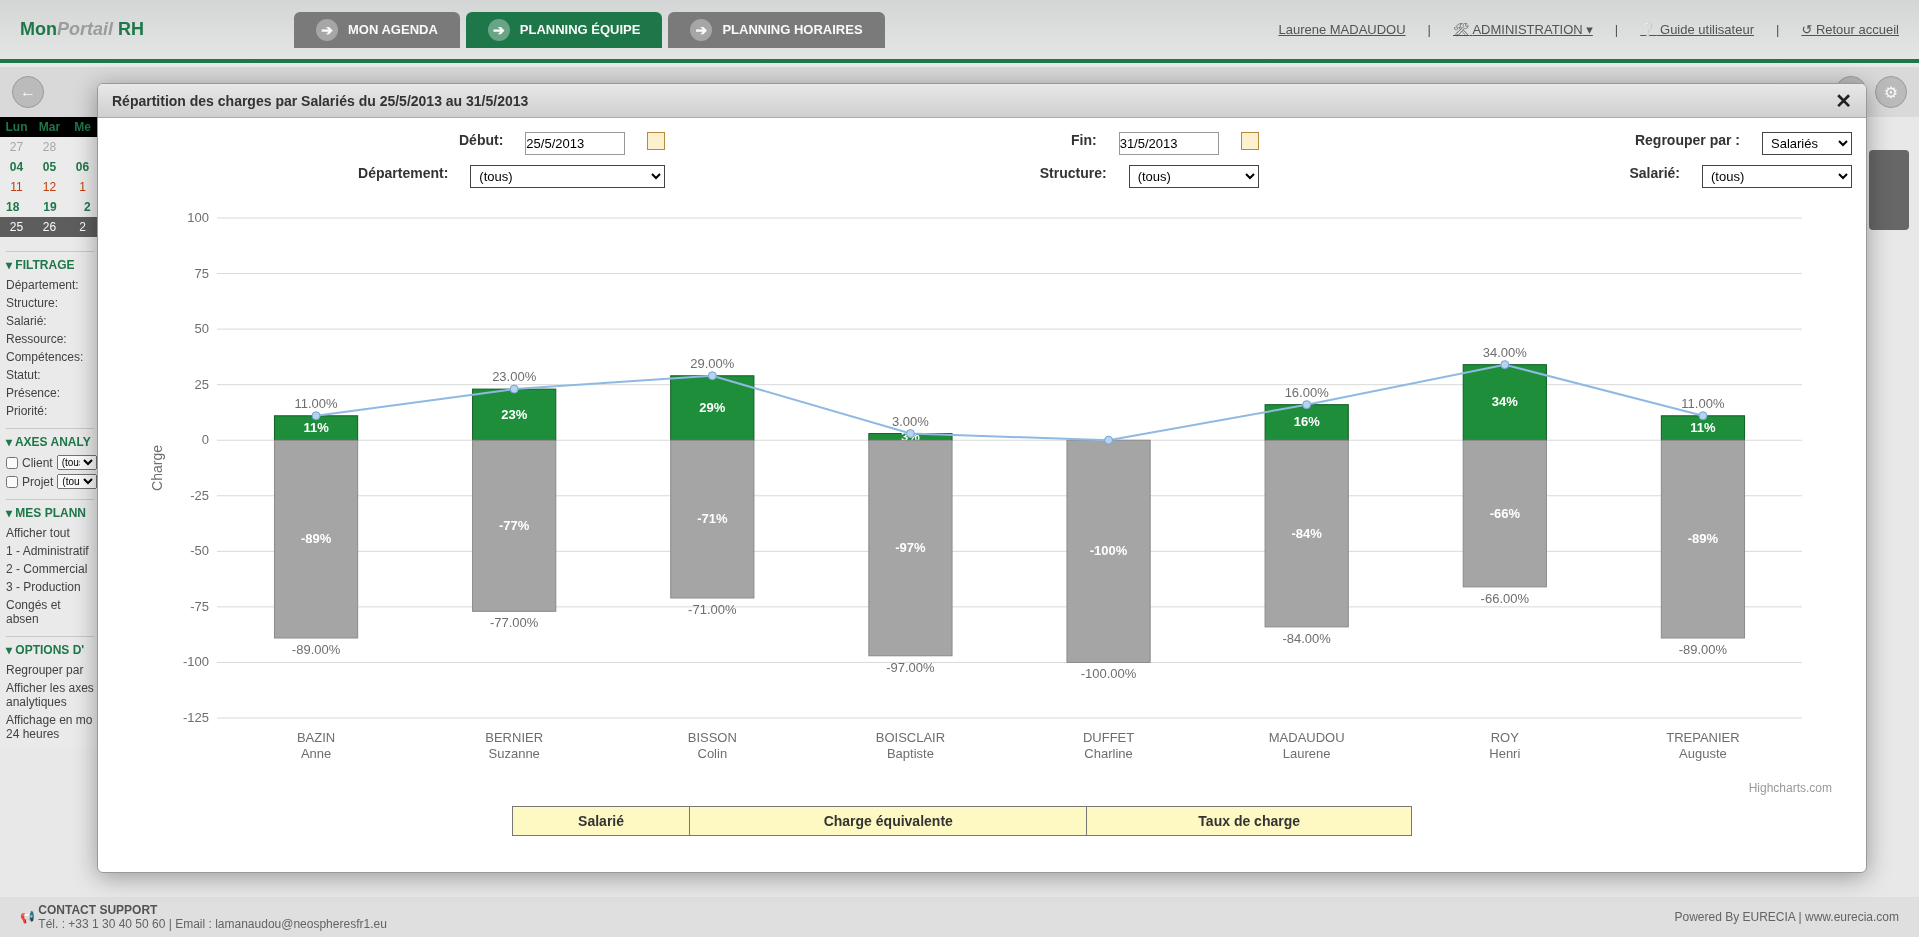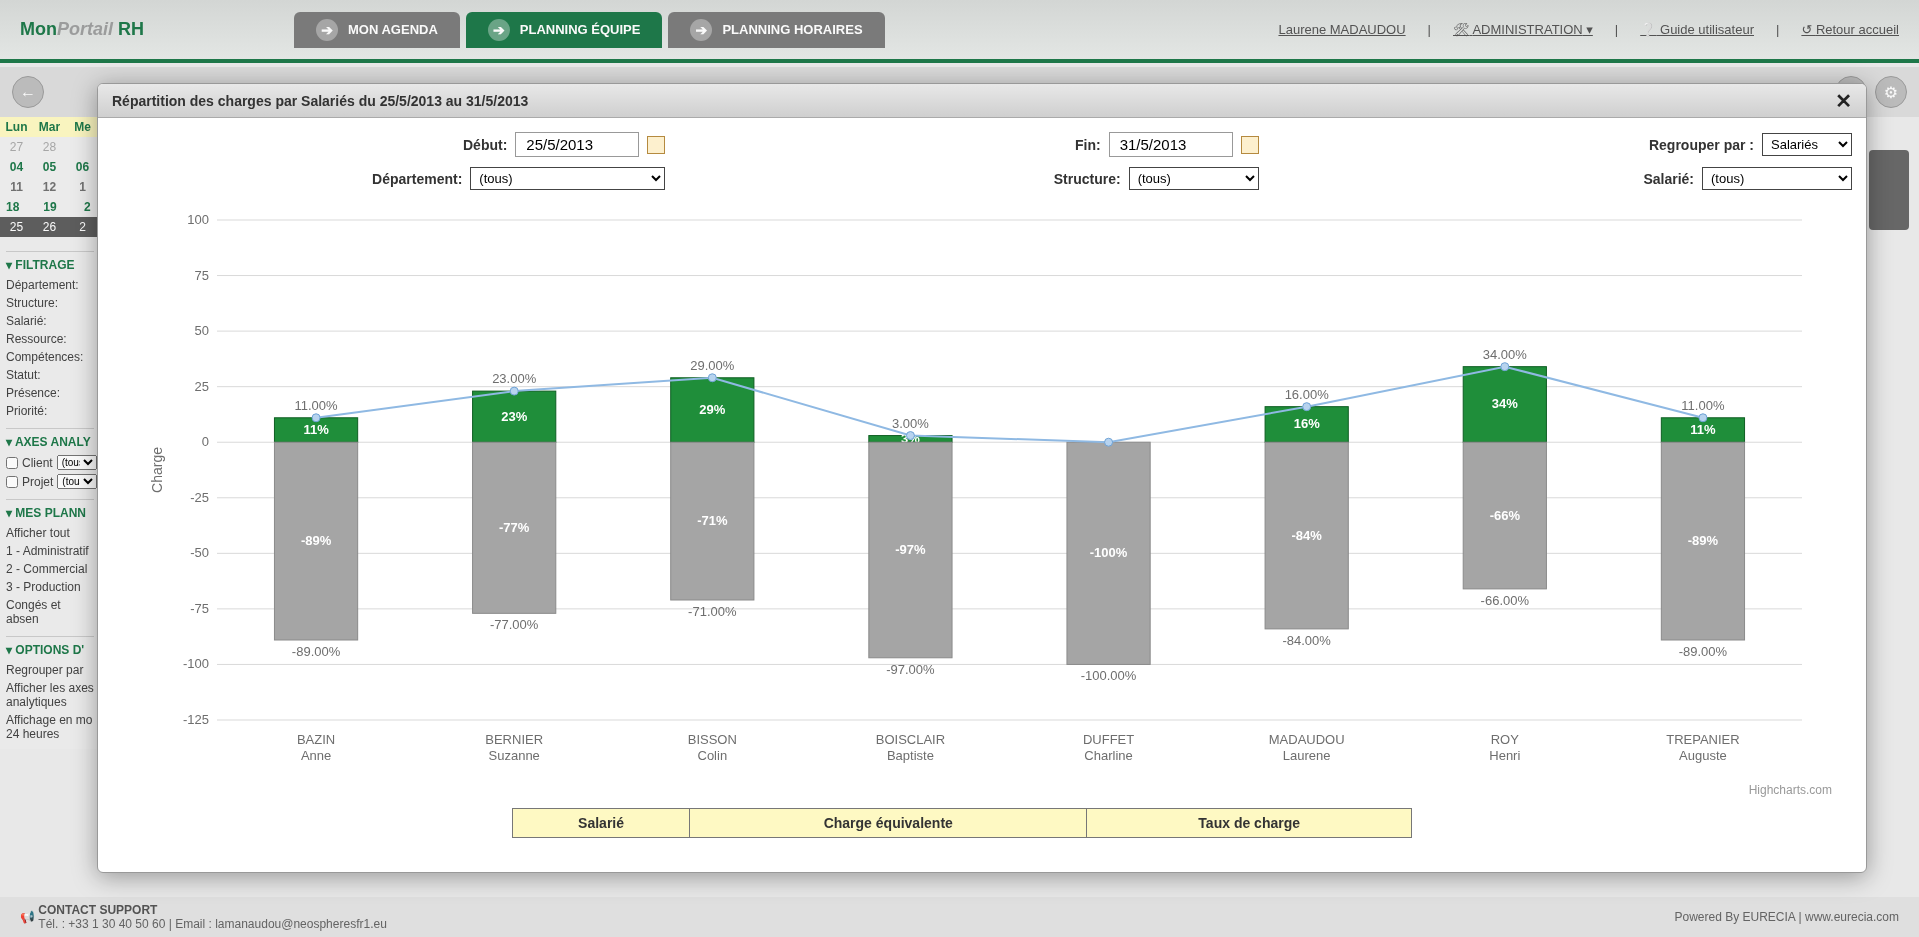--- a/index.html
+++ b/index.html
@@ -17,21 +17,21 @@
 .top-right a { color:#555; text-decoration:underline; cursor:pointer; }
 
 
 .under { position:absolute; top:67px; left:0; right:0; bottom:40px; filter:none; }
 .toolbar-strip { height:50px; background:#dedede; display:flex; align-items:center; padding:0 12px; gap:8px; }
 .round-ico { width:32px; height:32px; border-radius:50%; background:#bfbfbf; border:1px solid #9e9e9e; display:flex; align-items:center; justify-content:center; color:#fff; font-size:16px; cursor:pointer; }
 .toolbar-strip .spacer { flex:1; }
 .cal { width:100px; background:#f0f0f0; font-size:12px; }
 .cal .hdr, .cal .row { display:flex; }
 .cal .hdr div, .cal .row div { width:33px; text-align:center; padding:3px 0; }
-.cal .hdr { background:#fef9c3; font-weight:bold; color:#1f7a4b; }
+.cal .hdr { background:#000000; font-weight:bold; color:#1f7a4b; }
 .cal .row.curr { background:#5f5f5f; color:#fff; }
 .side { width:100px; font-size:12px; color:#444; padding:6px; background:#efefef; }
 .side h4 { color:#1f7a4b; font-size:12px; margin:8px 0 4px; border-top:1px solid #ccc; padding-top:6px; }
 .side div { padding:2px 0; cursor:pointer; }
 .side .chk { display:flex; align-items:center; gap:4px; }
 .side input[type=checkbox]{ width:12px; height:12px; }
 .side select { width:40px; font-size:10px; }
 .hrail { position:absolute; right:10px; top:83px; height:80px; width:40px; background:#6a6a6a; border-radius:4px; }
 
 
@@ -39,23 +39,23 @@
 .footer .right { margin-left:auto; }
 .footer b { color:#555; }
 
 
 .backdrop { position:absolute; inset:0; background:rgba(0,0,0,0.02); }
 .modal { position:absolute; left:97px; top:83px; width:1770px; height:790px; background:#fff; border:1px solid #999; border-radius:6px; box-shadow:0 4px 24px rgba(0,0,0,0.35); display:flex; flex-direction:column; overflow:hidden; }
 .m-title { height:34px; background:linear-gradient(#e8e8e8,#cfcfcf); display:flex; align-items:center; padding:0 14px; font-weight:bold; font-size:14px; color:#333; border-bottom:1px solid #aaa; }
 .m-title .x { margin-left:auto; font-size:20px; cursor:pointer; color:#222; }
 .m-body { flex:1; overflow:auto; padding:14px; }
 .filters { display:grid; grid-template-columns:1fr 1fr 1fr; gap:10px 40px; margin-bottom:10px; font-size:14px; }
-.ffield { display:flex; align-items:center; justify-content:flex-end; gap:8px; }
+.ffield { display:flex; align-items:flex-start; justify-content:flex-end; gap:22px; }
 .ffield label { font-weight:bold; color:#333; font-size:14px; }
-.ffield input[type=text] { width:124px; border:1px solid #999; padding:3px 10px; font-size:15px; }
+.ffield input[type=text] { width:100px; border:1px solid #999; padding:3px 0; font-size:13px; }
 .ffield select { width:195px; border:1px solid #444; padding:2px 4px; font-size:13px; background:#fff; }
 .ffield .calico { width:18px; height:18px; border:1px solid #b58a3f; background:#fdf0ce; display:inline-block; }
 .chart-wrap { height:600px; position:relative; background:#fff; }
 .toggle-details { margin-top:6px; color:#1f7a4b; font-weight:bold; font-size:14px; cursor:pointer; padding:6px 2px; border-top:1px dashed #ccc; }
 table.det { width:900px; margin:8px 0 0 400px; border-collapse:collapse; font-size:14px; }
 table.det th, table.det td { border:1px solid #777; padding:6px 10px; text-align:center; background:#fff; }
 table.det th { background:#fef9c3; font-weight:bold; }
 
 
 .chart-wrap svg { font-family:Verdana,Arial,sans-serif; }
@@ -115,21 +115,21 @@
         <div class="row" style="color:#aaa;">
             <div>27</div>
             <div>28</div>
             <div></div>
           </div>
         <div class="row" style="color:#1f7a4b;font-weight:bold;">
             <div>04</div>
             <div>05</div>
             <div>06</div>
           </div>
-        <div class="row" style="color:#737373;font-weight:bold;">
+        <div class="row" style="color:#c2410c;font-weight:normal;">
             <div>11</div>
             <div>12</div>
             <div>1</div>
           </div>
         <div class="row" style="color:#1f7a4b;font-weight:bold;gap:12px;">
             <div>18</div>
             <div>19</div>
             <div>2</div>
           </div>
         <div class="row curr">

